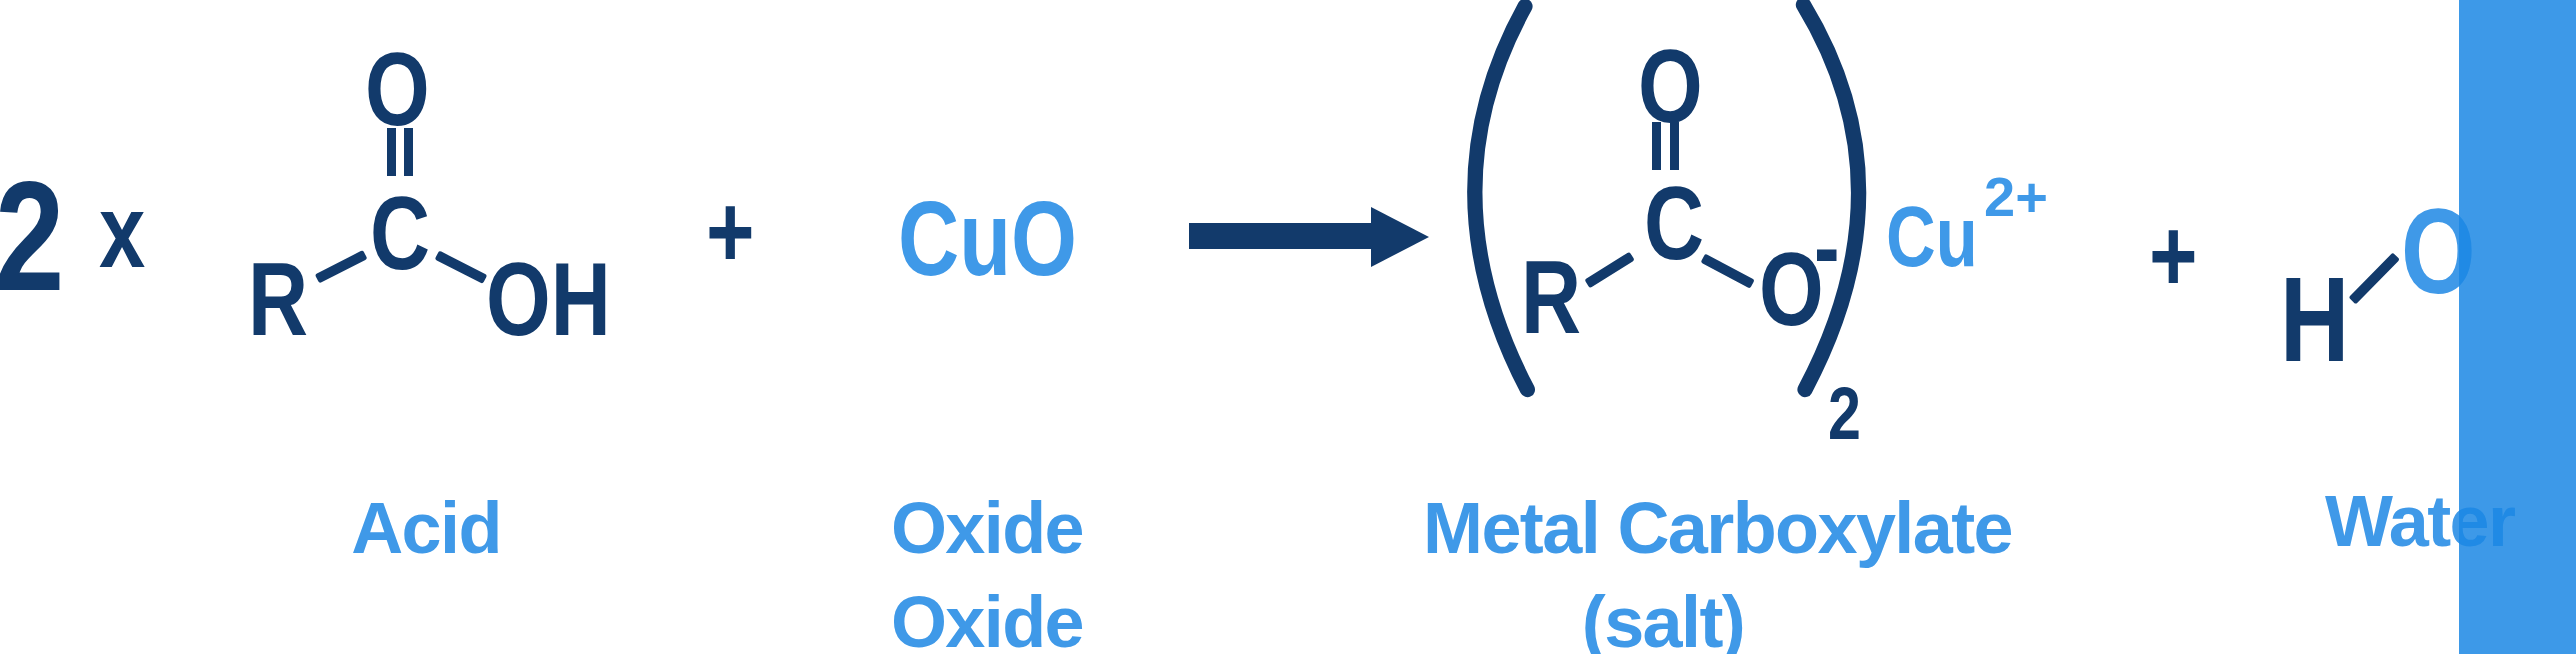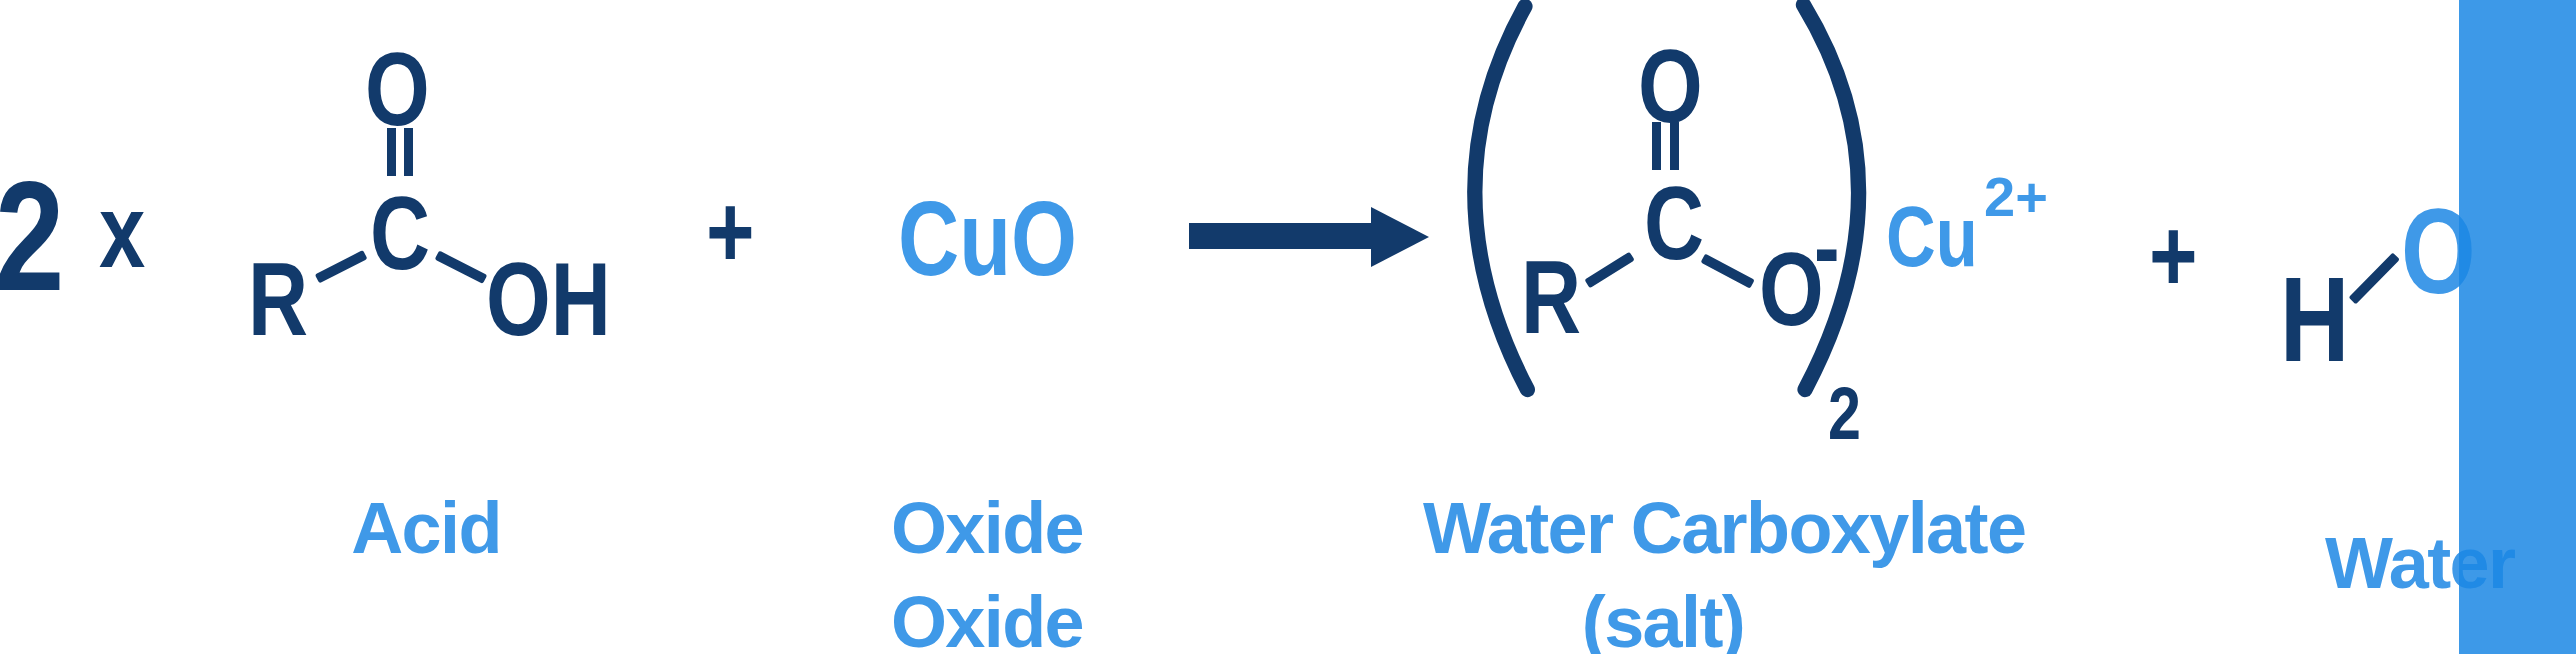--- a/index.html
+++ b/index.html
@@ -125,21 +125,21 @@
   <span class="atom cond blue" style="left:2401px;top:191px;font-size:120px">O</span>
 
   <div class="label" style="left:186px;top:482px;width:480px">
     <div>Acid</div>
   </div>
   <div class="label" style="left:747px;top:482px;width:480px">
     <div>Oxide</div>
     <div>Oxide</div>
   </div>
   <div class="label" style="left:1423px;top:482px;width:480px">
-    <div>Water Carboxylate</div>
+    <div>Metal Carboxylate</div>
     <div>(salt)</div>
   </div>
-  <div class="label" style="left:2325px;top:517px;text-align:left">Water</div>
+  <div class="label" style="left:2325px;top:475px;text-align:left">Water</div>
 
   <div class="side-bar"></div>
 
 </div>
 
 
 </body></html>

